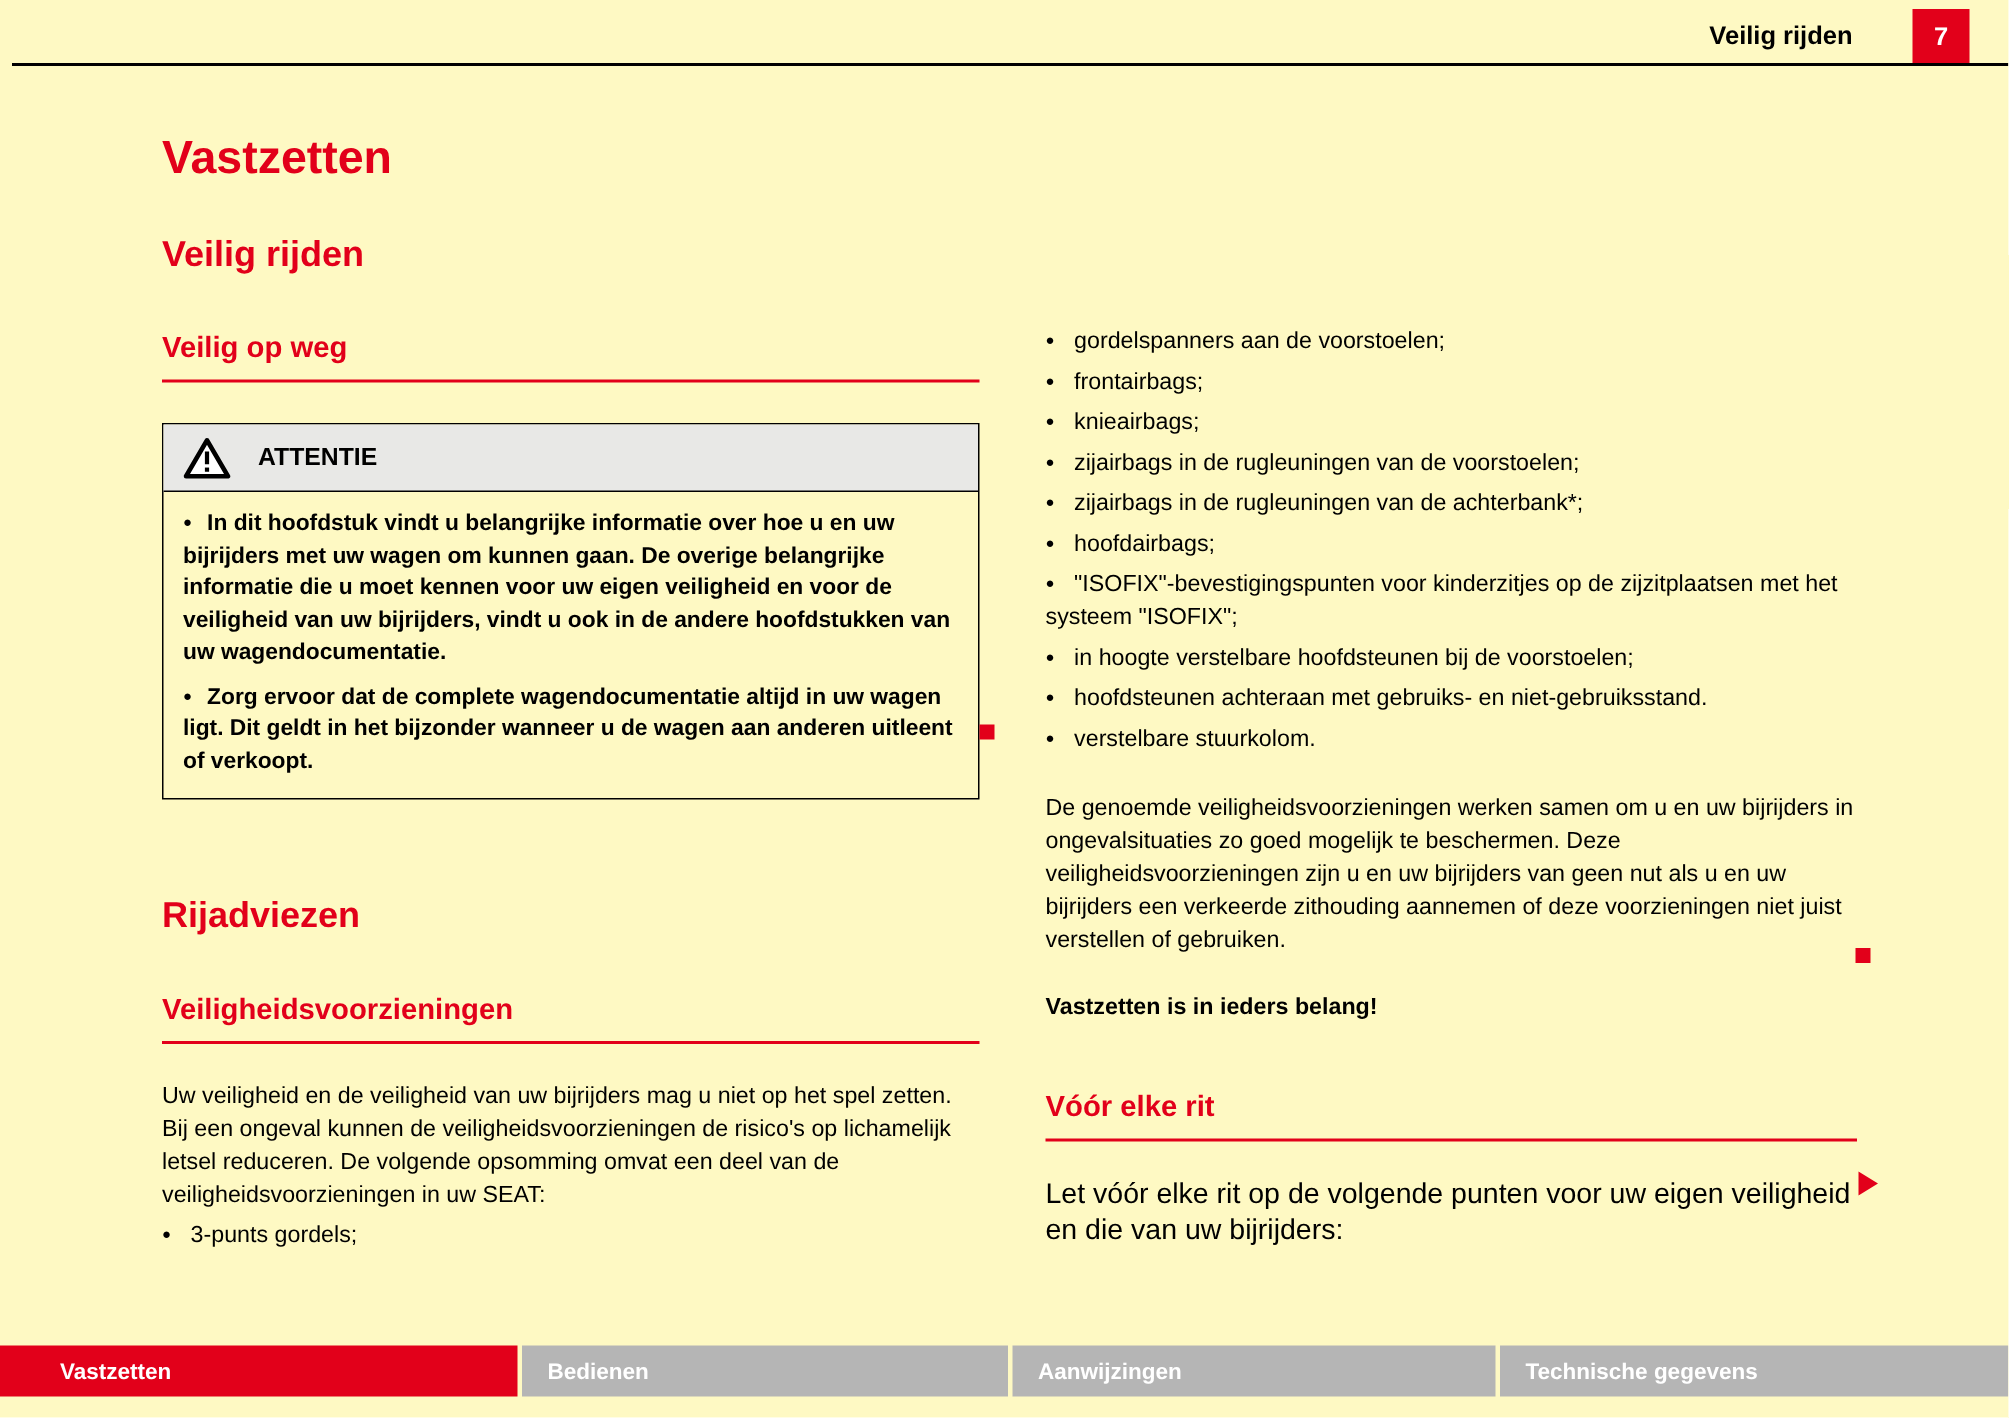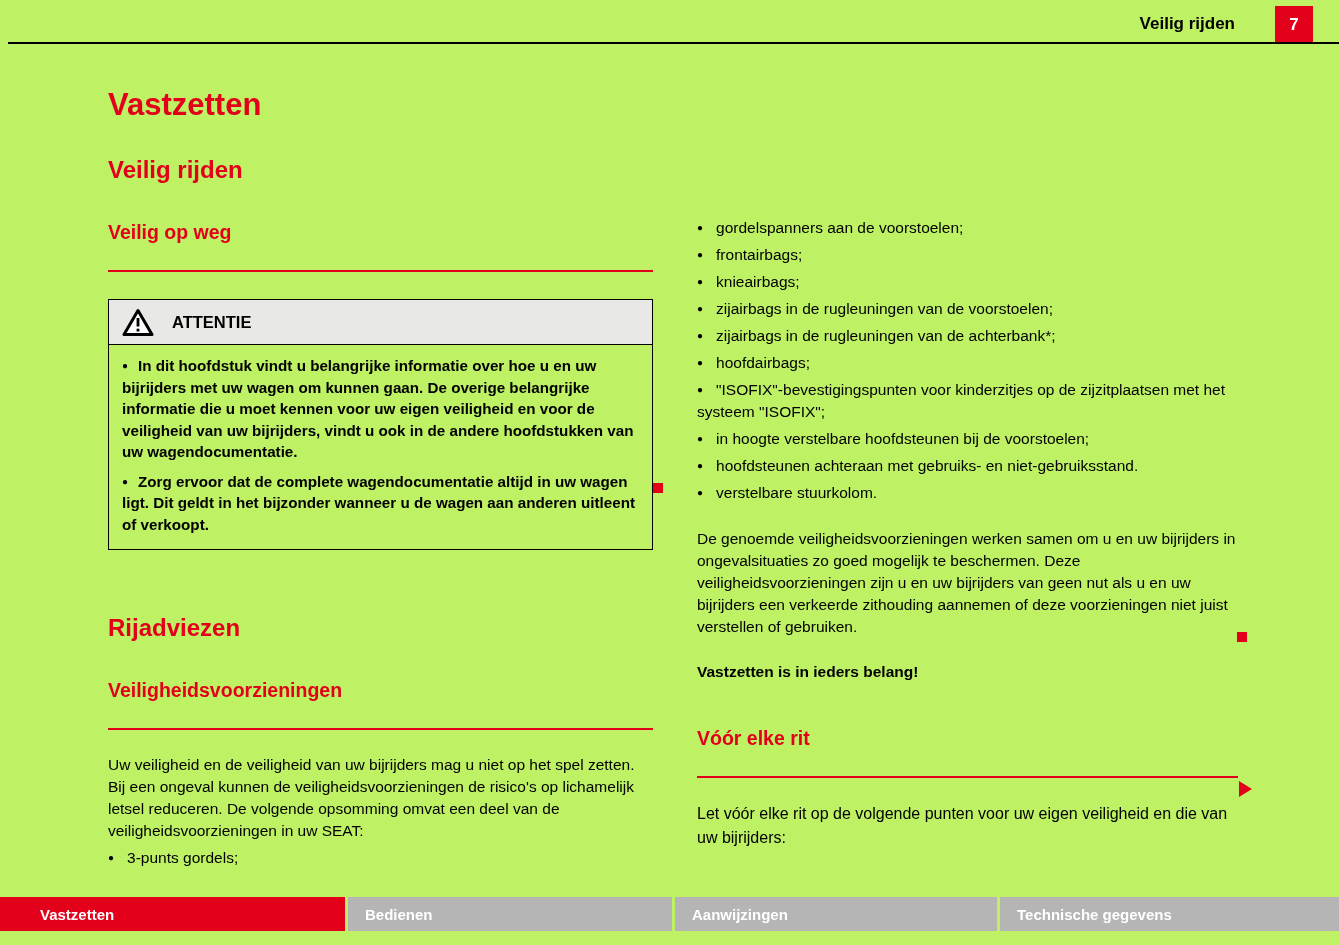--- a/index.html
+++ b/index.html
@@ -2,39 +2,39 @@
 <html><head>
 <meta charset="utf-8">
 <style>
   :root{
     --red:#e2001a;
     --footer-gray:#b5b5b5;
     --box-gray:#e8e8e6;
   }
   html,body{margin:0;padding:0;background:#fff;}
   .page{
-    position:relative;width:1339px;height:945px;background:#bef264;
+    position:relative;width:1339px;height:945px;background:#fef9c3;
     font-family:"Liberation Sans",sans-serif;color:#000;overflow:hidden;
   }
   
   .hdr-title{position:absolute;top:14px;right:104px;font-size:17px;font-weight:bold;}
   .hdr-num{
     position:absolute;top:6px;right:26px;width:38px;height:37px;background:var(--red);
     color:#fff;font-weight:bold;font-size:17px;display:flex;align-items:center;justify-content:center;
   }
   .hdr-line{position:absolute;top:42px;left:8px;right:0;height:2px;background:#000;}
   
   .col-left{position:absolute;left:108px;top:88px;width:545px;}
   .col-right{position:absolute;left:697px;top:212px;width:541px;}
   
   .t1{color:var(--red);font-size:31px;font-weight:bold;margin:0;line-height:34px;}
   .t2{color:var(--red);font-size:24px;font-weight:bold;margin:34px 0 0;line-height:28px;}
   .t3{
     color:var(--red);font-size:19.5px;font-weight:bold;margin:37px 0 0;
-    padding-bottom:26px;border-bottom:2px solid var(--red);line-height:23px;
+    padding-bottom:9px;border-bottom:2px solid var(--red);line-height:23px;
   }
   
   .attn{border:1px solid #000;margin-top:27px;}
   .attn-h{
     display:flex;align-items:center;gap:18px;background:var(--box-gray);
     border-bottom:1px solid #000;padding:6px 13px;height:32px;box-sizing:content-box;
   }
   .attn-label{font-weight:bold;font-size:16.5px;}
   .attn-b{padding:10px 13px 14px;}
   .attn-item{font-weight:bold;font-size:15.2px;line-height:21.5px;margin-top:8px;}
@@ -122,21 +122,21 @@
       <li>hoofdsteunen achteraan met gebruiks- en niet-gebruiksstand.</li>
       <li>verstelbare stuurkolom.</li>
     </ul>
 
     <div class="para">De genoemde veiligheidsvoorzieningen werken samen om u en uw bijrijders in ongevalsituaties zo goed mogelijk te beschermen. Deze veiligheidsvoorzieningen zijn u en uw bijrijders van geen nut als u en uw bijrijders een verkeerde zithouding aannemen of deze voorzieningen niet juist verstellen of gebruiken.</div>
 
     <div class="note">Vastzetten is in ieders belang!</div>
 
     <div class="t3" style="margin-top:46px;">Vóór elke rit</div>
 
-    <div class="para" style="font-size:16px;line-height:24px;">Let vóór elke rit op de volgende punten voor uw eigen veiligheid en die van uw bijrijders:</div>
+    <div class="para" style="font-size:19px;line-height:24px;">Let vóór elke rit op de volgende punten voor uw eigen veiligheid en die van uw bijrijders:</div>
   </div>
 
   <div class="sq sq-left"></div>
   <div class="sq sq-right"></div>
   <div class="tri"></div>
 
   <div class="ftab ftab-1 active">
     <span>Vastzetten</span>
   </div>
   <div class="ftab ftab-2">

